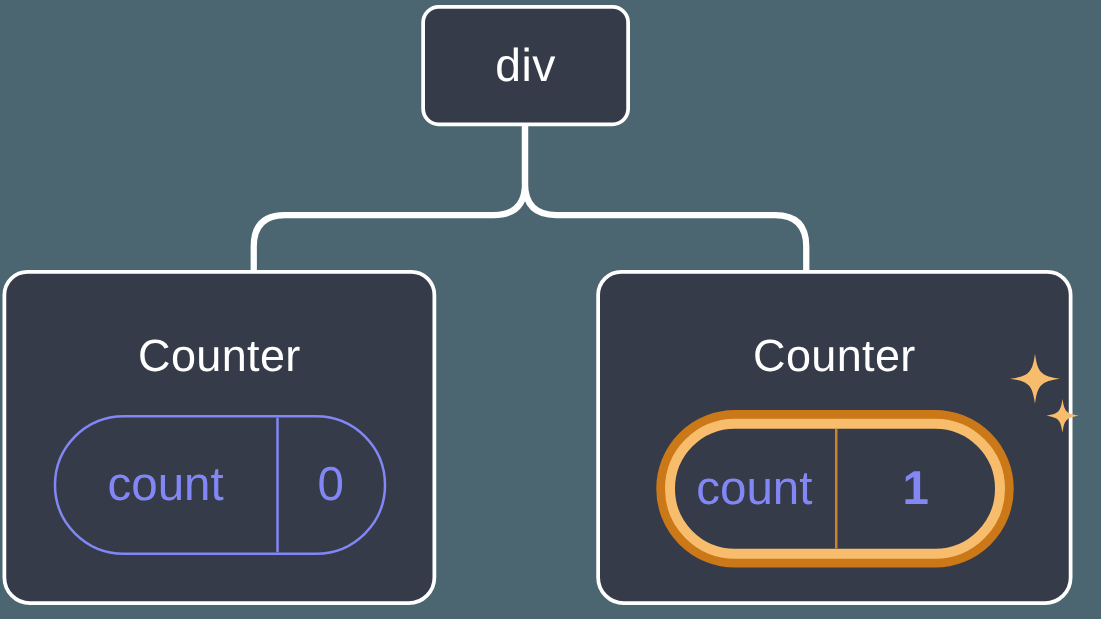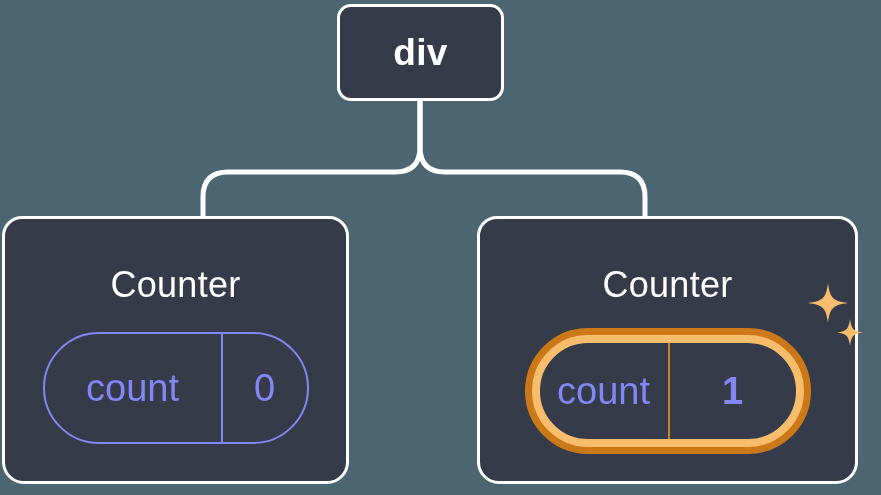--- a/index.html
+++ b/index.html
@@ -45,21 +45,20 @@
     border-radius: 14px;
     display: flex;
     align-items: center;
     justify-content: center;
   }
   #node-div .node-title {
     color: #ffffff;
     font-size: 37px;
     letter-spacing: 0.4px;
     line-height: 1;
-    font-weight: bold;
   }
   
   .counter-node {
     top: 216px;
     height: 268px;
     border-radius: 20px 20px 22px 22px;
     display: flex;
     flex-direction: column;
     align-items: center;
   }

